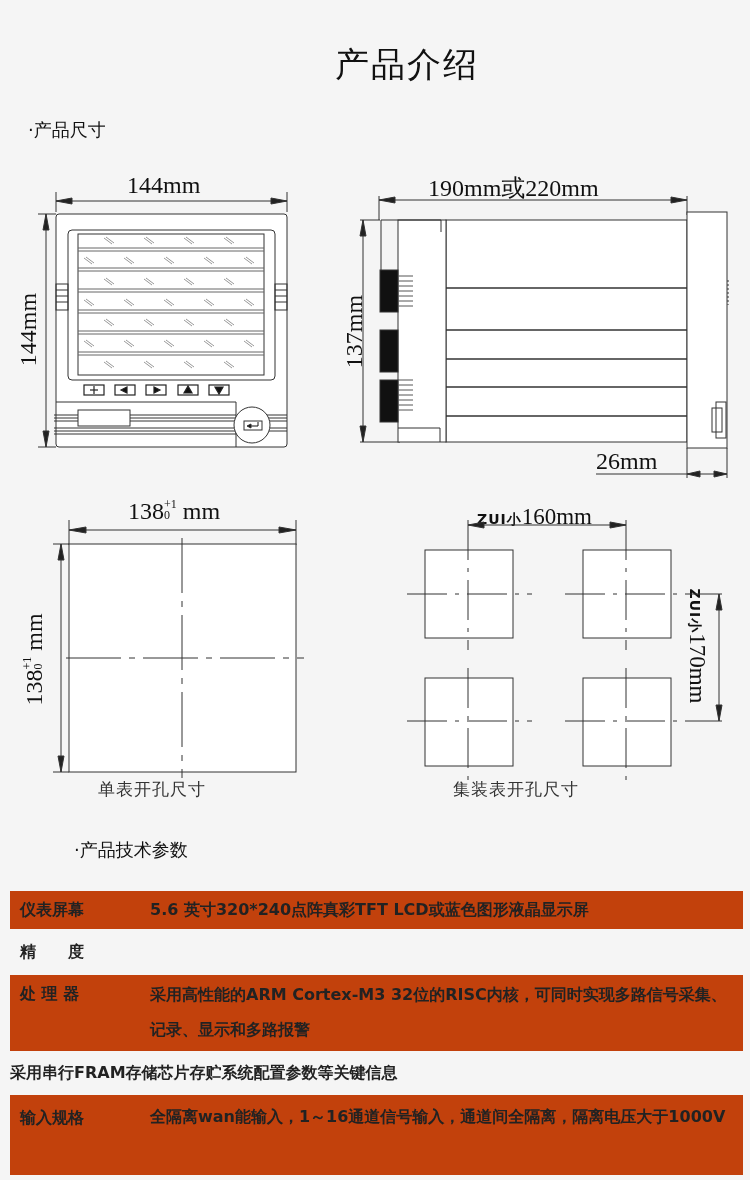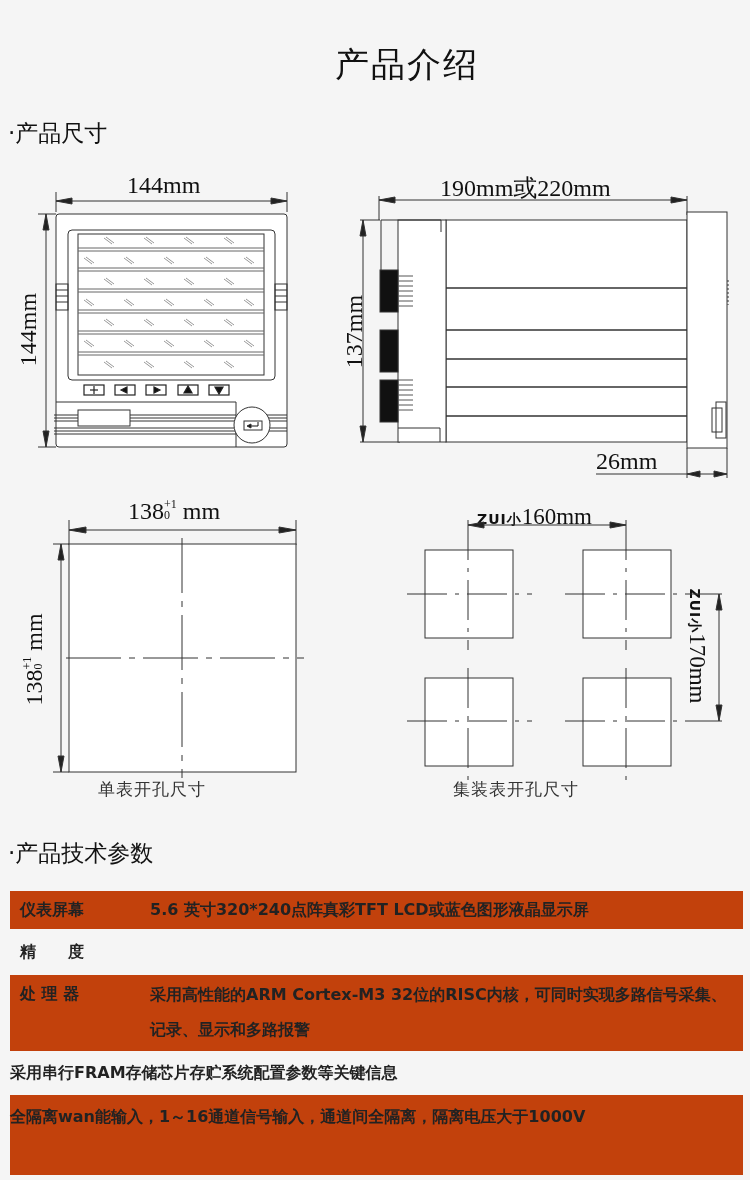--- a/index.html
+++ b/index.html
@@ -1,19 +1,19 @@
 <!DOCTYPE html>
 <html><head>
 <meta charset="utf-8">
 <style>
   html, body { margin:0; padding:0; }
   body { width:750px; height:1180px; background:#f5f5f5; position:relative; overflow:hidden;
          font-family:"DejaVu Sans", "Liberation Sans", sans-serif; color:#111; }
   .page-title { position:absolute; left:0; top:42px; width:750px; text-align:center; font-size:34px; letter-spacing:2px; color:#111;margin-left:32px; }
-  .section-title { position:absolute; left:8px; font-size:23px; color:#111; }
+  .section-title { position:absolute; left:28px; font-size:18px; color:#111; }
   .serif { font-family:"Liberation Serif", "DejaVu Serif", serif; }
   .dim-label { position:absolute; font-size:24px; color:#111; white-space:nowrap; }
   .caption { position:absolute; font-size:17px; color:#333; letter-spacing:1px; white-space:nowrap; font-family:"DejaVu Serif", serif; }
   svg { position:absolute; overflow:visible; }
   .specs { position:absolute; left:10px; top:891px; width:733px; }
   .row { display:flex; font-size:16px; line-height:38px; }
   .row.shade { background:#c2410c; }
   .row .k { width:140px; padding-left:10px; box-sizing:border-box; font-weight:bold; color:#222; flex:none; white-space:pre; }
   .row .v { flex:1; color:#222; font-weight:bold; padding-right:6px; }
   .zui { font-family:"DejaVu Sans", sans-serif; font-size:14px; font-weight:bold; letter-spacing:1px; }
@@ -112,21 +112,21 @@
         <line x1="264" y1="431" x2="287" y2="431"></line>
       <circle cx="252" cy="425" r="18" fill="#fff"></circle>
       <rect x="244" y="421" width="18" height="9" fill="#fff"></rect>
       <path d="M258,422 v4 h-10" stroke="#111"></path>
         <polygon points="247,426 251,424 251,428" fill="#111"></polygon>
     </g>
   </svg>
 </div>
 
 <div>
-  <div class="dim-label serif" style="left:440px; top:172px;">190mm或220mm</div>
+  <div class="dim-label serif" style="left:428px; top:172px;">190mm或220mm</div>
   <div class="dim-label serif" style="left:318px; top:318px; transform:rotate(-90deg); transform-origin:center;">137mm</div>
   <div class="dim-label serif" style="left:596px; top:448px;">26mm</div>
   <svg width="750" height="500" style="left:0;top:0;">
     <g stroke="#333" fill="none" stroke-width="1">
       <line x1="379" y1="196" x2="379" y2="220"></line>
         <line x1="687" y1="196" x2="687" y2="215"></line>
       <line x1="379" y1="200" x2="687" y2="200"></line>
       <polygon points="379,200 395,197 395,203" fill="#222"></polygon>
         <polygon points="687,200 671,197 671,203" fill="#222"></polygon>
       <line x1="360" y1="220" x2="380" y2="220"></line>
@@ -229,33 +229,34 @@
       <line x1="690" y1="594" x2="722" y2="594"></line>
         <line x1="690" y1="721" x2="722" y2="721"></line>
       <line x1="719" y1="594" x2="719" y2="721"></line>
       <polygon points="719,594 716,610 722,610" fill="#222"></polygon>
         <polygon points="719,721 716,705 722,705" fill="#222"></polygon>
     </g>
   </svg>
   <div class="caption" style="left:453px; top:778px;">集装表开孔尺寸</div>
 </div>
 
-<div class="section-title" style="top:838px;">·产品技术参数</div>
+<div class="section-title" style="top:838px;margin-left:46px;">·产品技术参数</div>
 
 <div class="specs">
   <div class="row shade" style="height:38px;">
     <div class="k">仪表屏幕</div>
     <div class="v">5.6 英寸320*240点阵真彩TFT LCD或蓝色图形液晶显示屏</div>
   </div>
   <div class="row" style="height:46px; line-height:46px;">
     <div class="k">精　　度</div>
   </div>
   <div class="row shade" style="height:76px; align-items:flex-start;">
     <div class="k">处 理 器</div>
     <div class="v" style="line-height:35px; padding-top:2px;">采用高性能的ARM Cortex-M3 32位的RISC内核，可同时实现多路信号采集、记录、显示和多路报警</div>
   </div>
   <div class="row" style="height:44px; line-height:44px;">
     <div class="v">采用串行FRAM存储芯片存贮系统配置参数等关键信息</div>
   </div>
   <div class="row shade" style="height:80px; align-items:flex-start;">
+    <div class="k" style="padding-top:4px;">输入规格</div>
     <div class="v" style="line-height:36px; padding-top:4px;">全隔离wan能输入，1～16通道信号输入，通道间全隔离，隔离电压大于1000V</div>
   </div>
 </div>
 
 </body></html>

